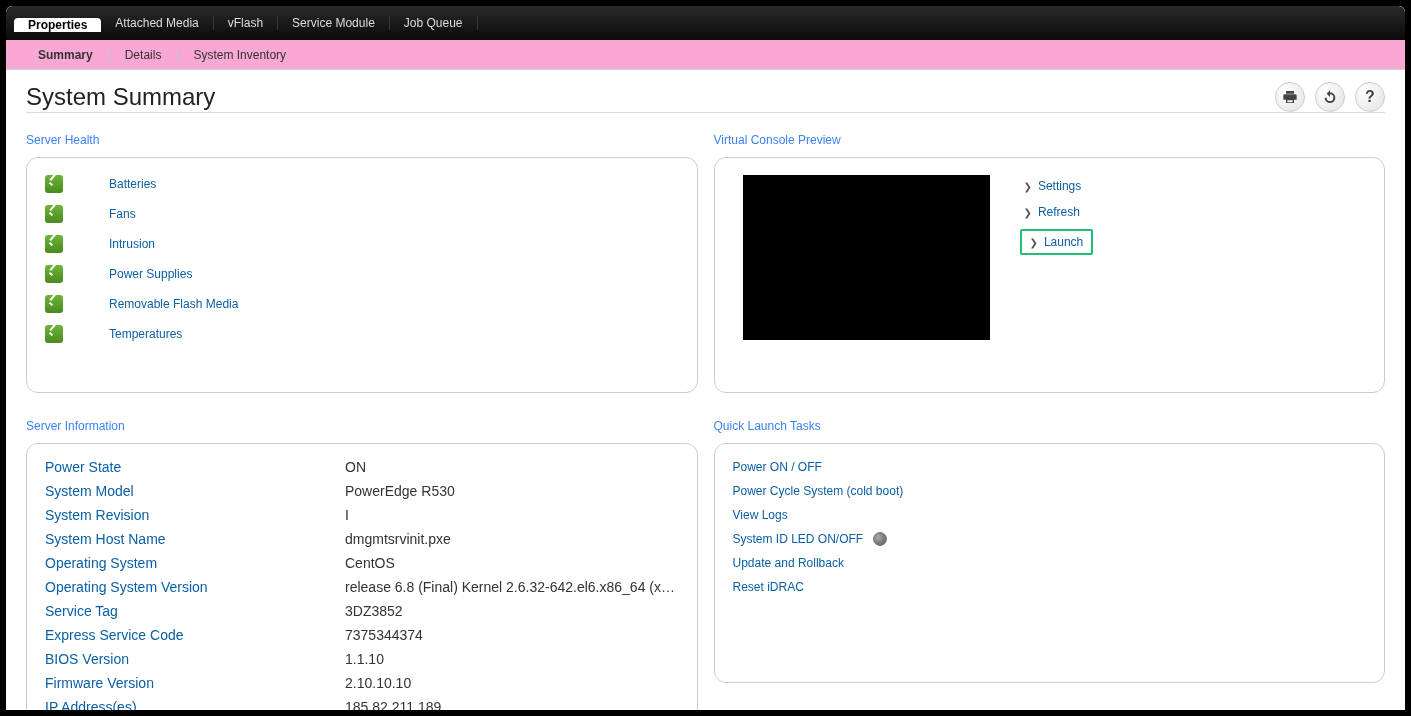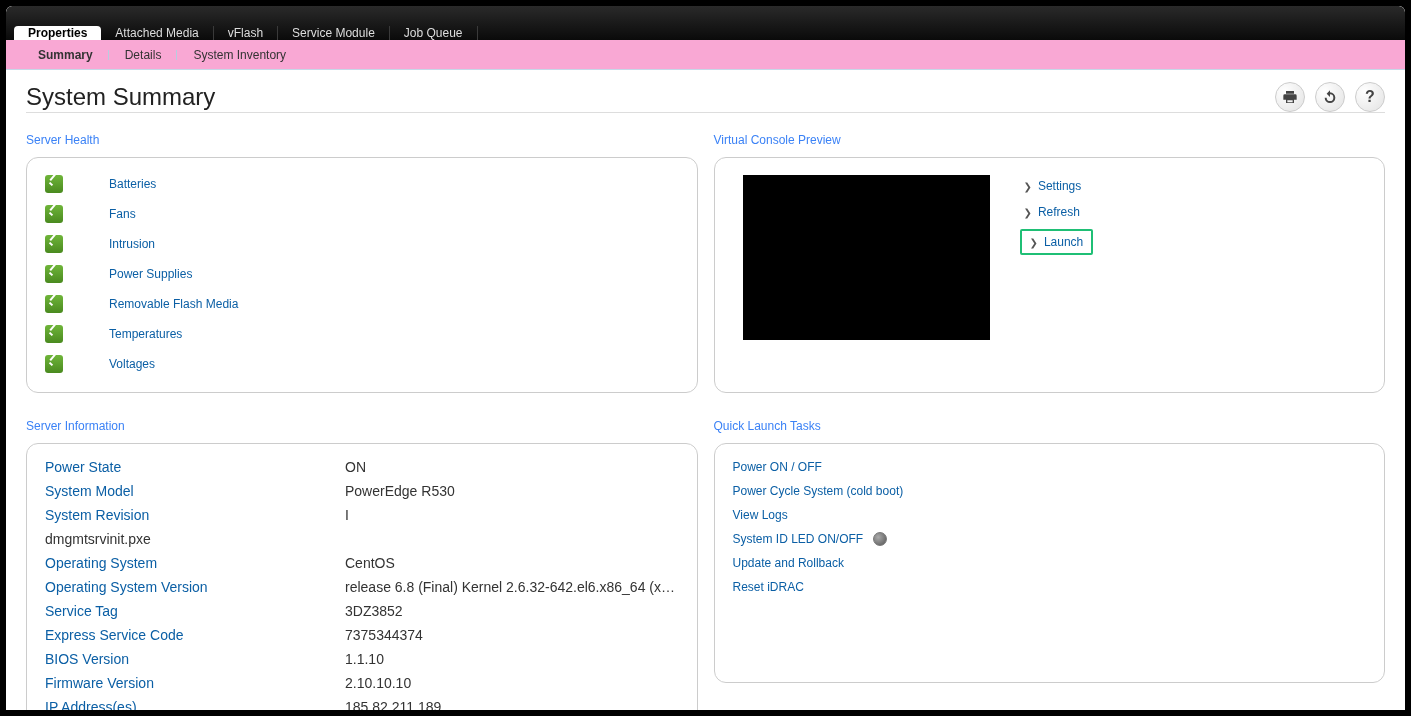--- a/index.html
+++ b/index.html
@@ -18,21 +18,21 @@
     border-radius: 6px 6px 0 0;
     overflow: hidden;
     display: flex;
     flex-direction: column;
   }
   
   .topbar {
     background: linear-gradient(#2a2a2a, #0a0a0a);
     height: 34px;
     display: flex;
-    align-items: flex-end;
+    align-items: center;
     border-radius: 6px 6px 0 0;
     padding-left: 8px;
   }
   .toptab {
     color: #ddd;
     font-size: 12px;
     padding: 0 14px;
     display: flex;
     align-items: center;
     border-right: 1px solid #3a3a3a;
@@ -299,24 +299,20 @@
             <div class="health-icon"></div>
             <span class="link">Power Supplies</span>
           </div>
           <div class="health-row">
             <div class="health-icon"></div>
             <span class="link">Removable Flash Media</span>
           </div>
           <div class="health-row">
             <div class="health-icon"></div>
             <span class="link">Temperatures</span>
-          </div>
-          <div class="health-row">
-            <div class="health-icon"></div>
-            <span class="link">Voltages</span>
           </div>
         </div>
       </div>
 
       <div class="col">
         <div class="section-label">Virtual Console Preview</div>
         <div class="panel" style="min-height:236px;">
           <div class="console-row">
             <div class="console-preview"></div>
             <div class="console-links">
@@ -349,20 +345,21 @@
           </div>
           <div class="info-row">
             <span class="info-label">System Model</span>
             <span class="info-value">PowerEdge R530</span>
           </div>
           <div class="info-row">
             <span class="info-label">System Revision</span>
             <span class="info-value">I</span>
           </div>
           <div class="info-row">
+            <span class="info-label">System Host Name</span>
             <span class="info-value">dmgmtsrvinit.pxe</span>
           </div>
           <div class="info-row">
             <span class="info-label">Operating System</span>
             <span class="info-value">CentOS</span>
           </div>
           <div class="info-row">
             <span class="info-label">Operating System Version</span>
             <span class="info-value">release 6.8 (Final) Kernel 2.6.32-642.el6.x86_64 (x8…</span>
           </div>

